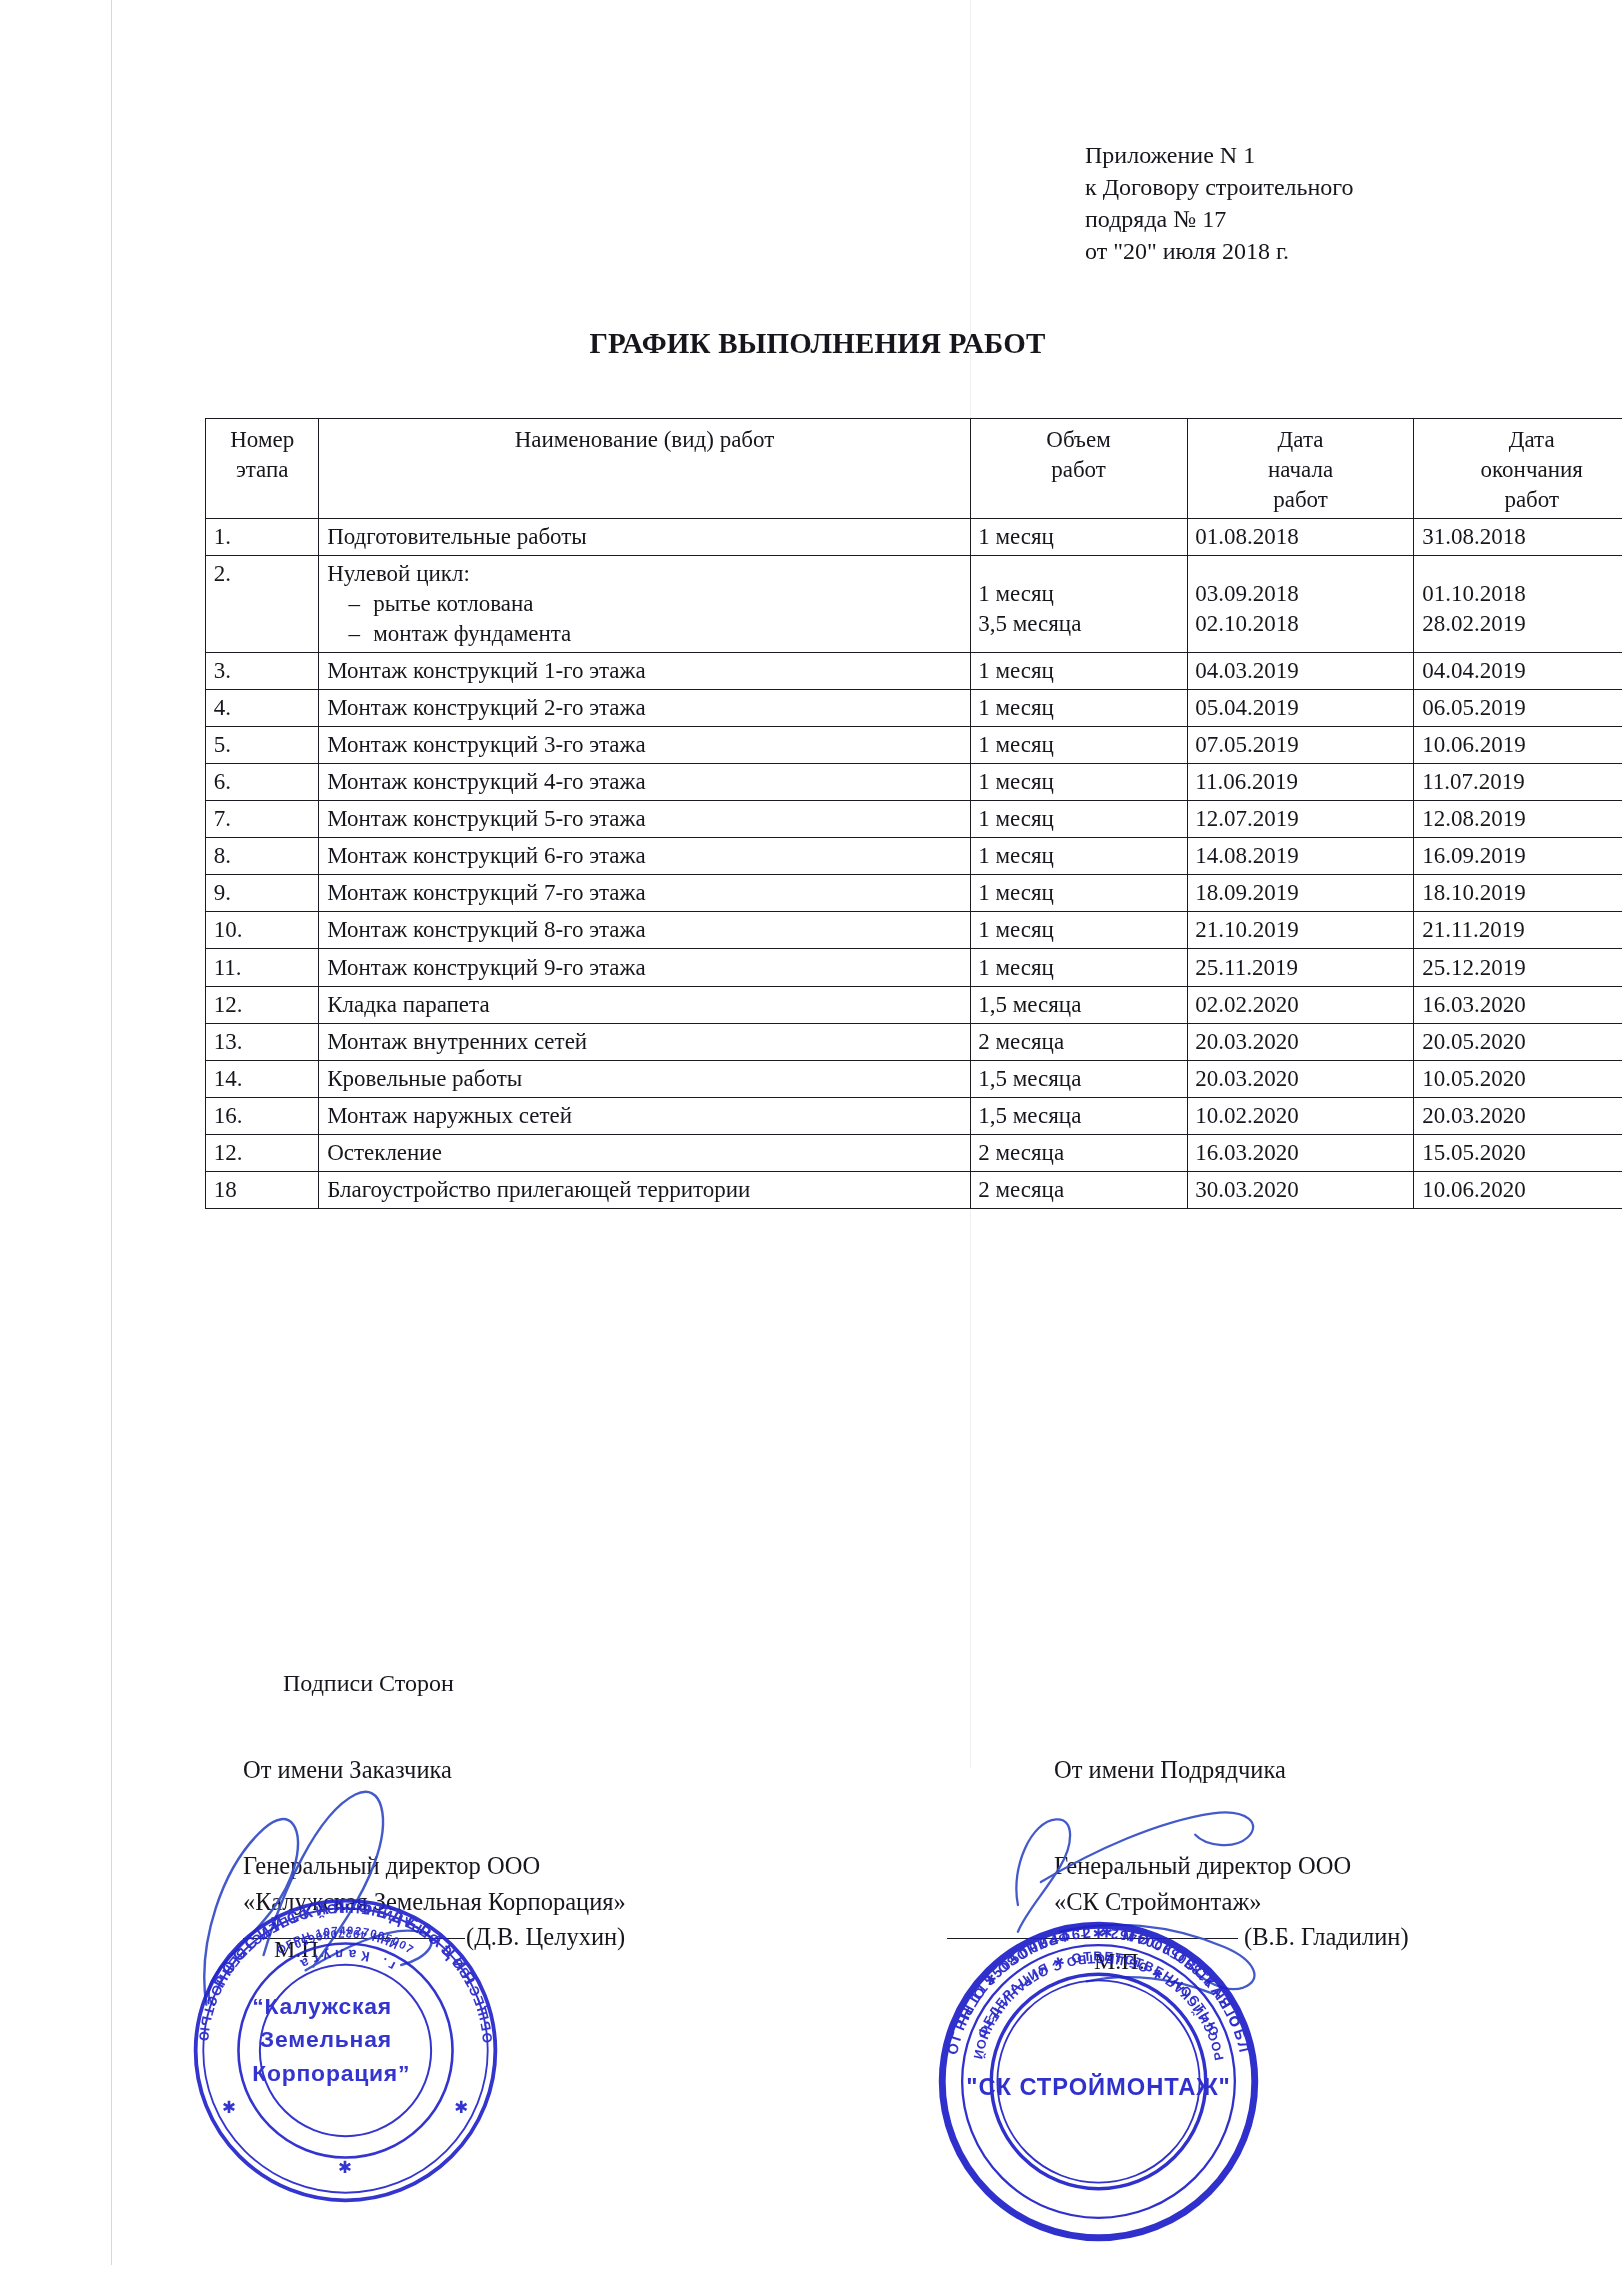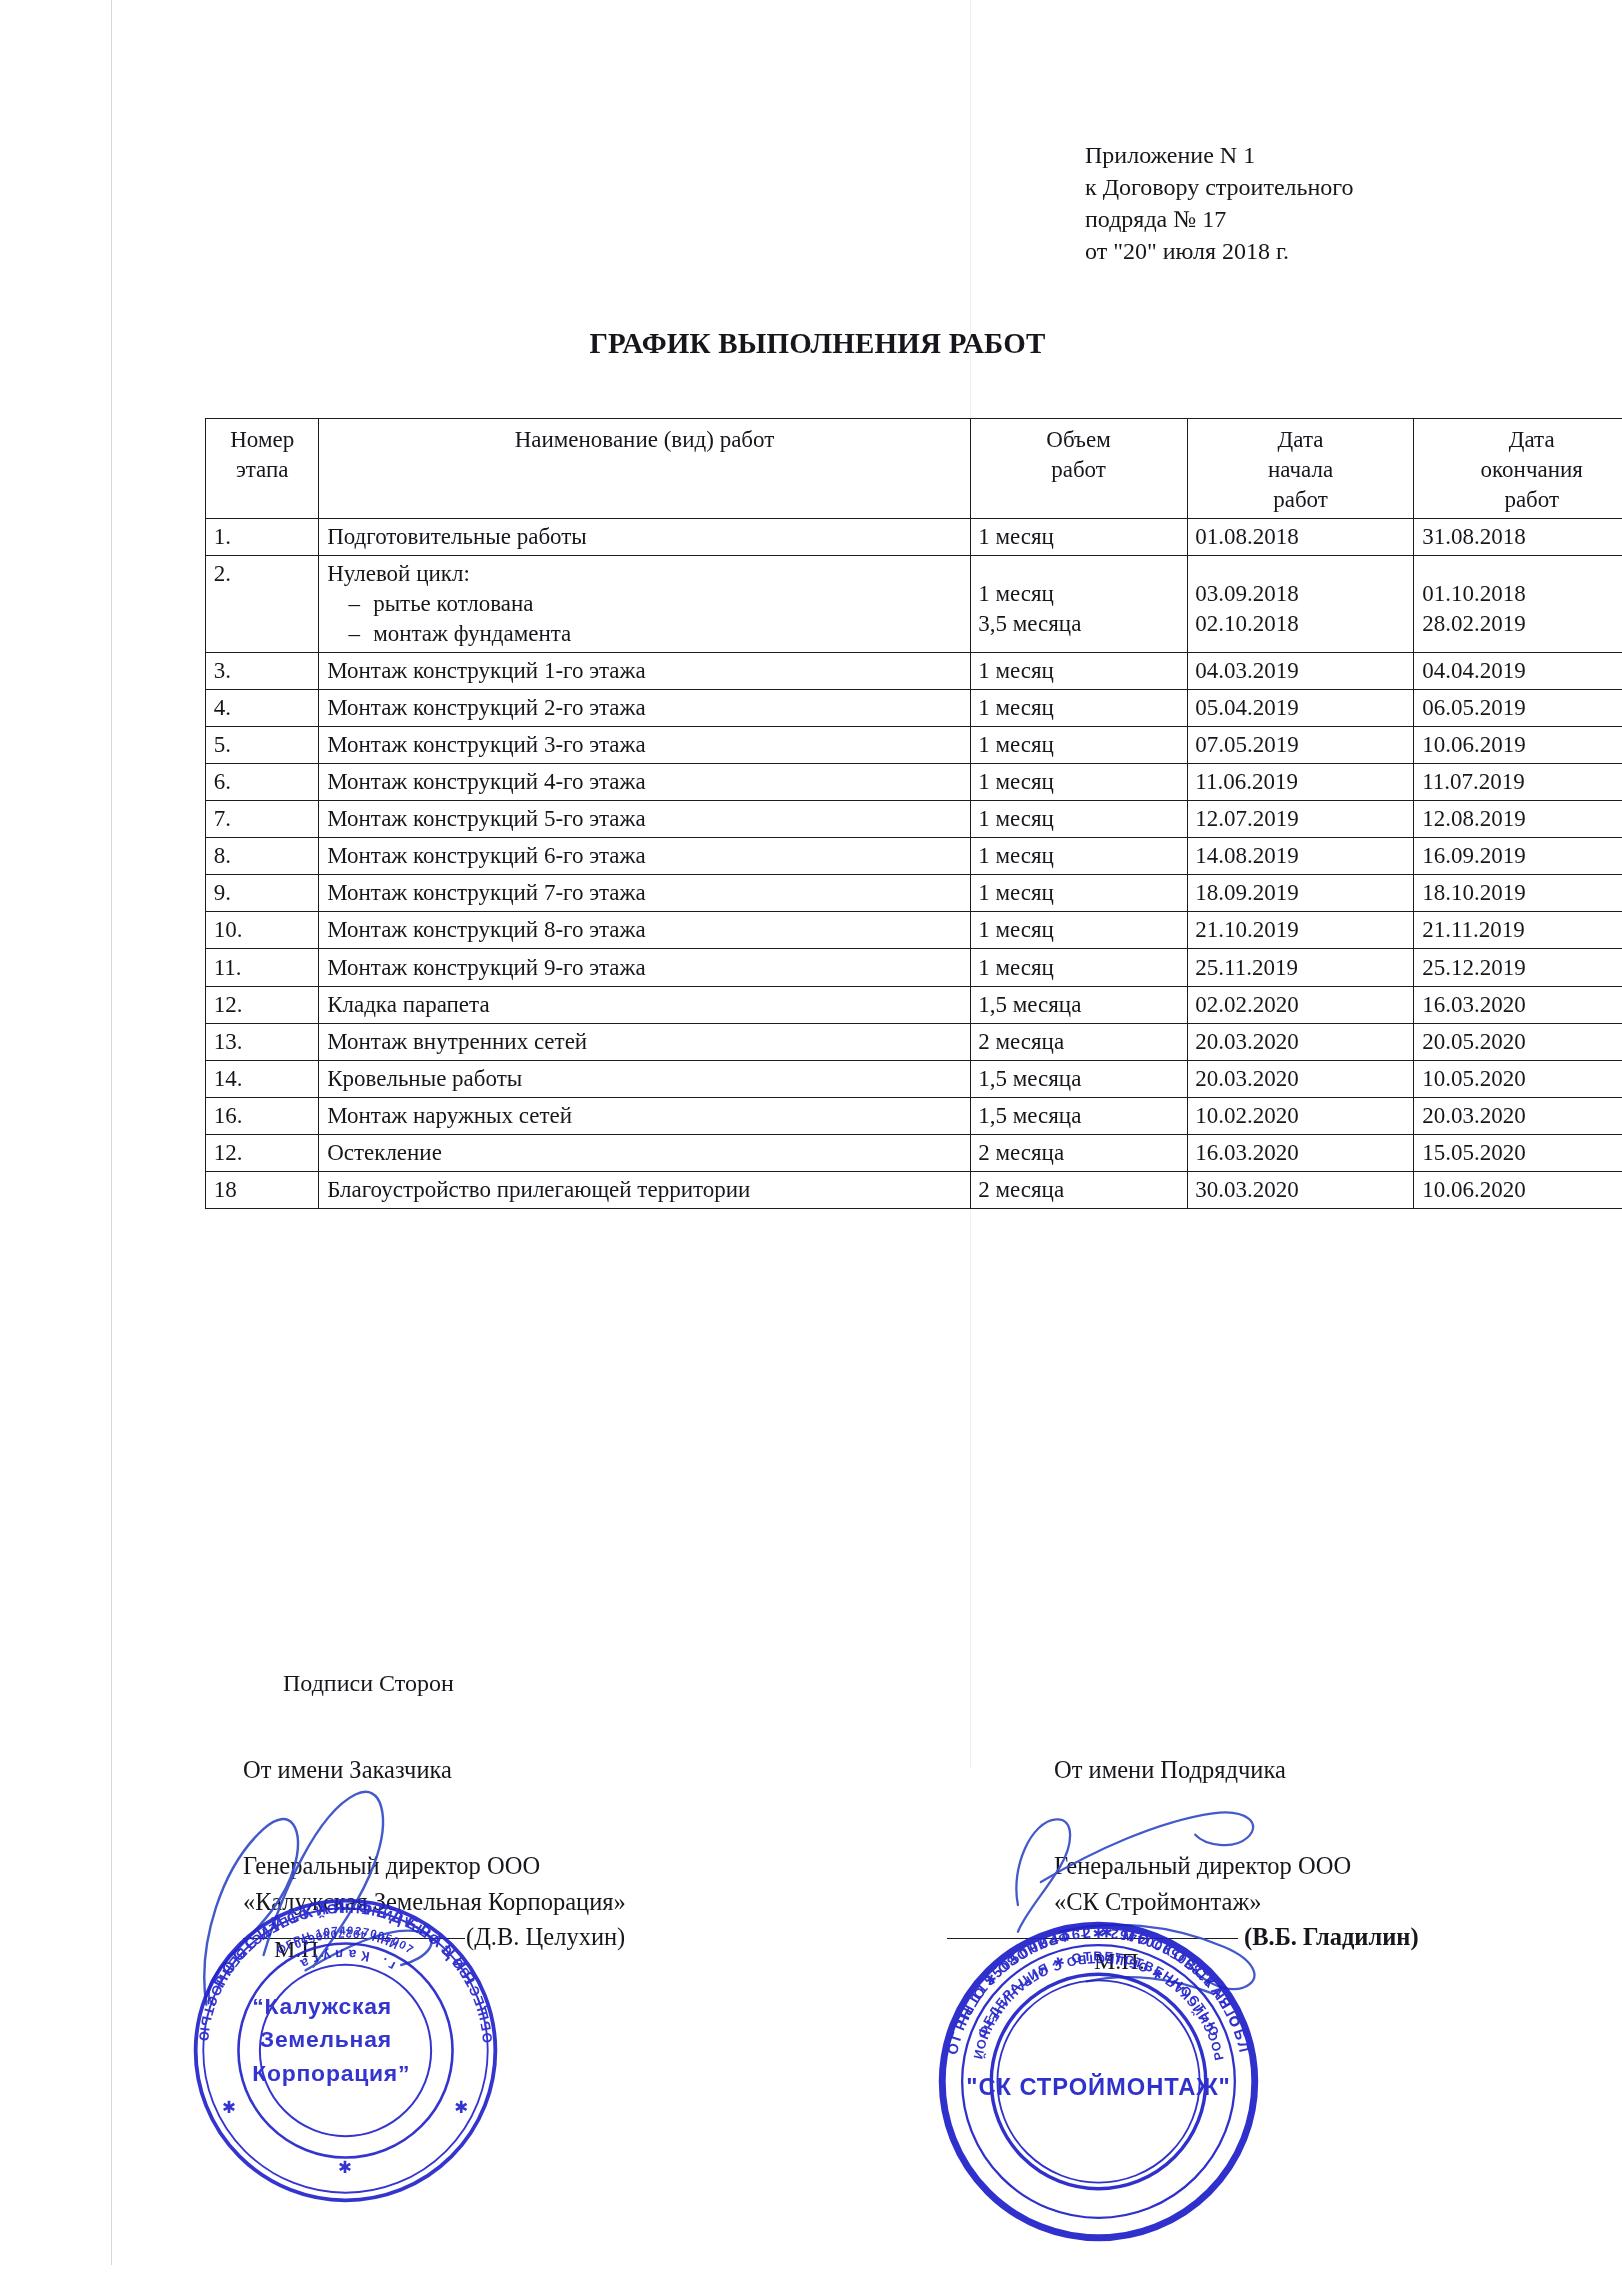--- a/index.html
+++ b/index.html
@@ -54,21 +54,21 @@
   
   .sig-heading{position:absolute;left:283px;top:1670px;font-size:24px;}
   .sig-col{position:absolute;font-size:24.5px;line-height:1.46;}
   .sig-left{left:243px;top:1752px;width:582px;}
   .sig-right{left:1054px;top:1752px;width:536px;}
   .sig-role{margin-bottom:60px;}
   .sig-org{white-space:nowrap;}
   .sig-name-row{position:relative;height:41px;}
   .sig-name{position:absolute;}
   .sig-left .sig-name{left:223px;top:0;}
-  .sig-right .sig-name{left:190px;top:0;font-weight:bold;}
+  .sig-right .sig-name{left:190px;top:0;}
   .sig-rule{position:absolute;height:1.5px;background:#1b1b22;}
   .sig-left .sig-rule{left:0;width:222px;top:18.4px;}
   .sig-right .sig-rule{left:-107px;width:291px;top:18.4px;}
   .mp{position:absolute;font-size:24px;}
   .mp-left{left:274px;top:1936px;}
   .mp-right{left:1094px;top:1948px;}
 
   
   .stamp{position:absolute;pointer-events:none;}
   .stamp svg{display:block;}

